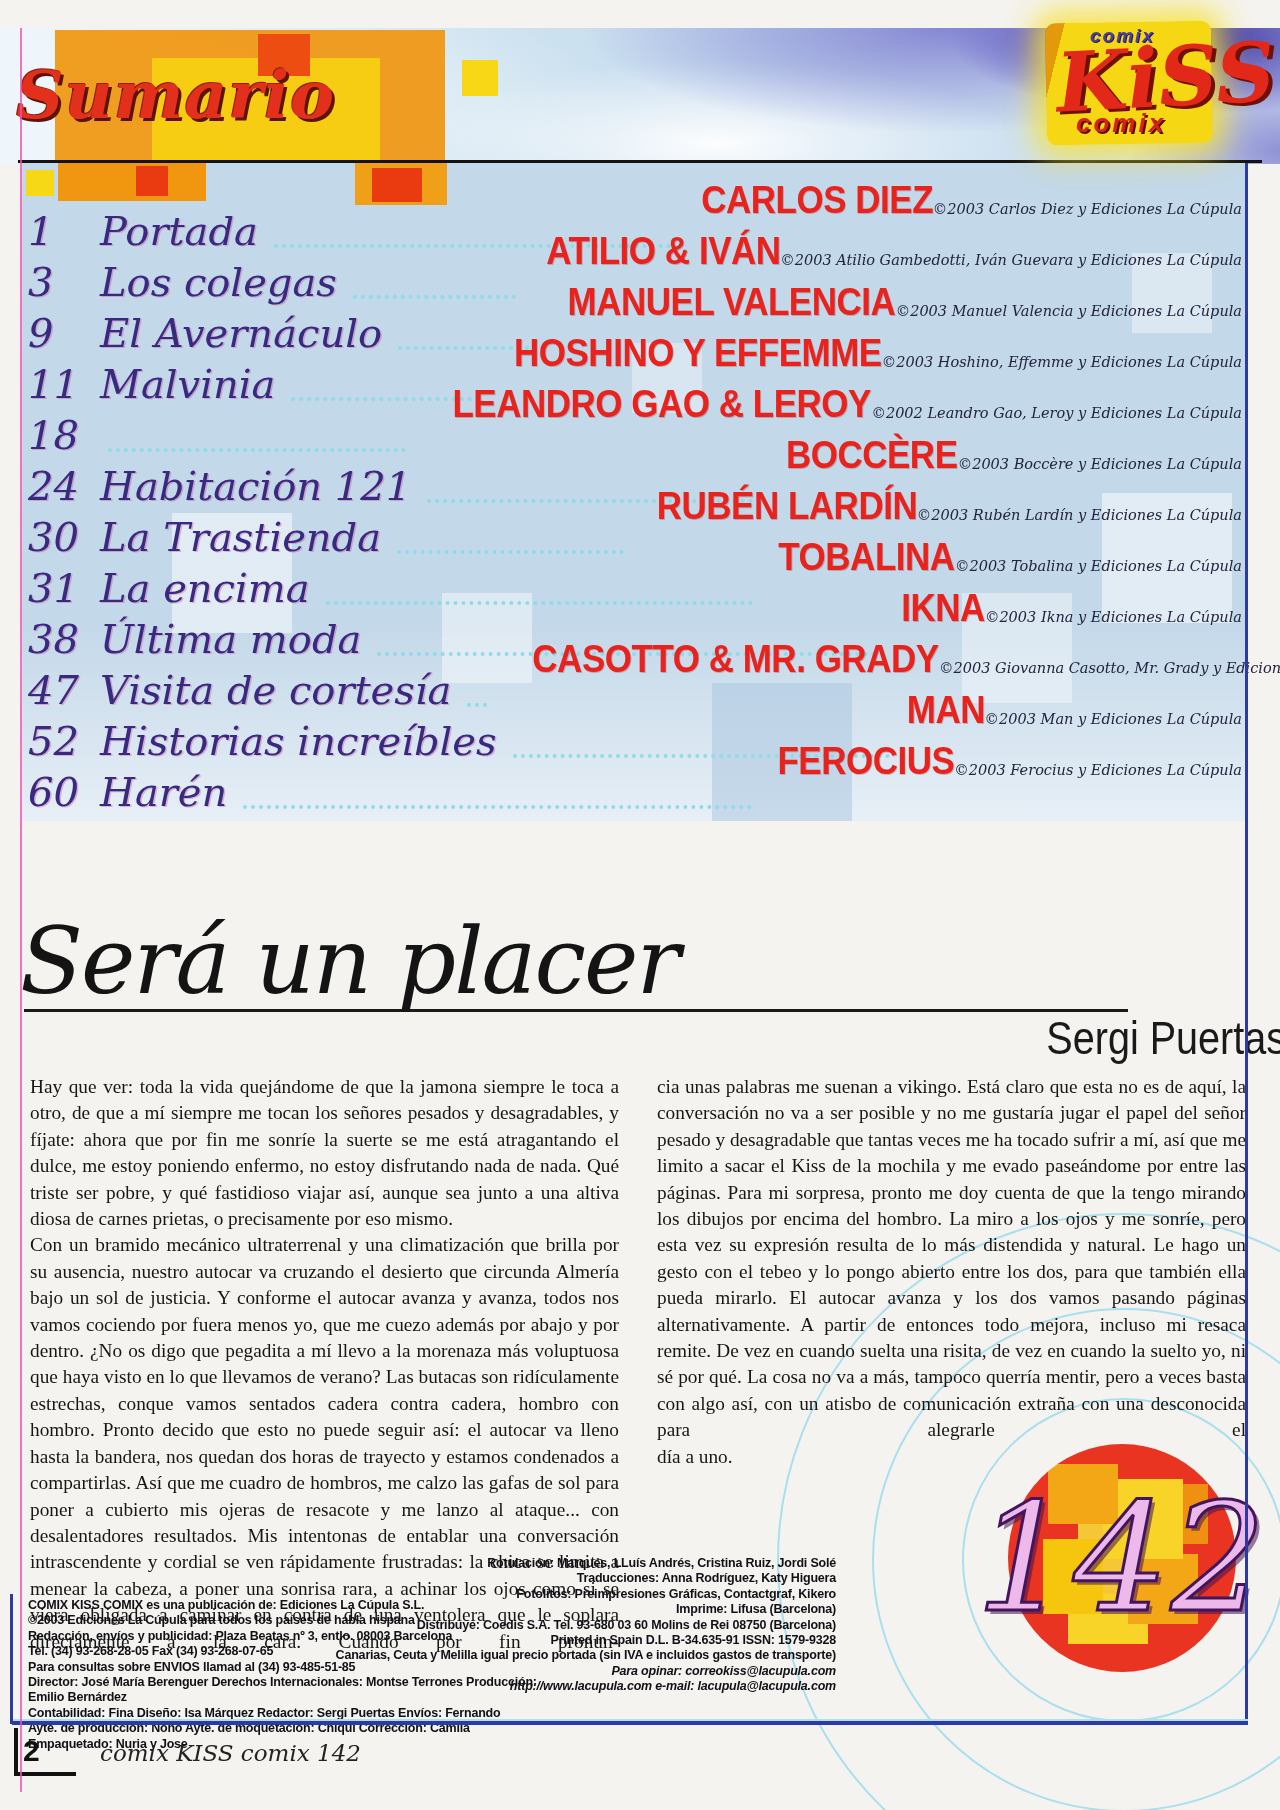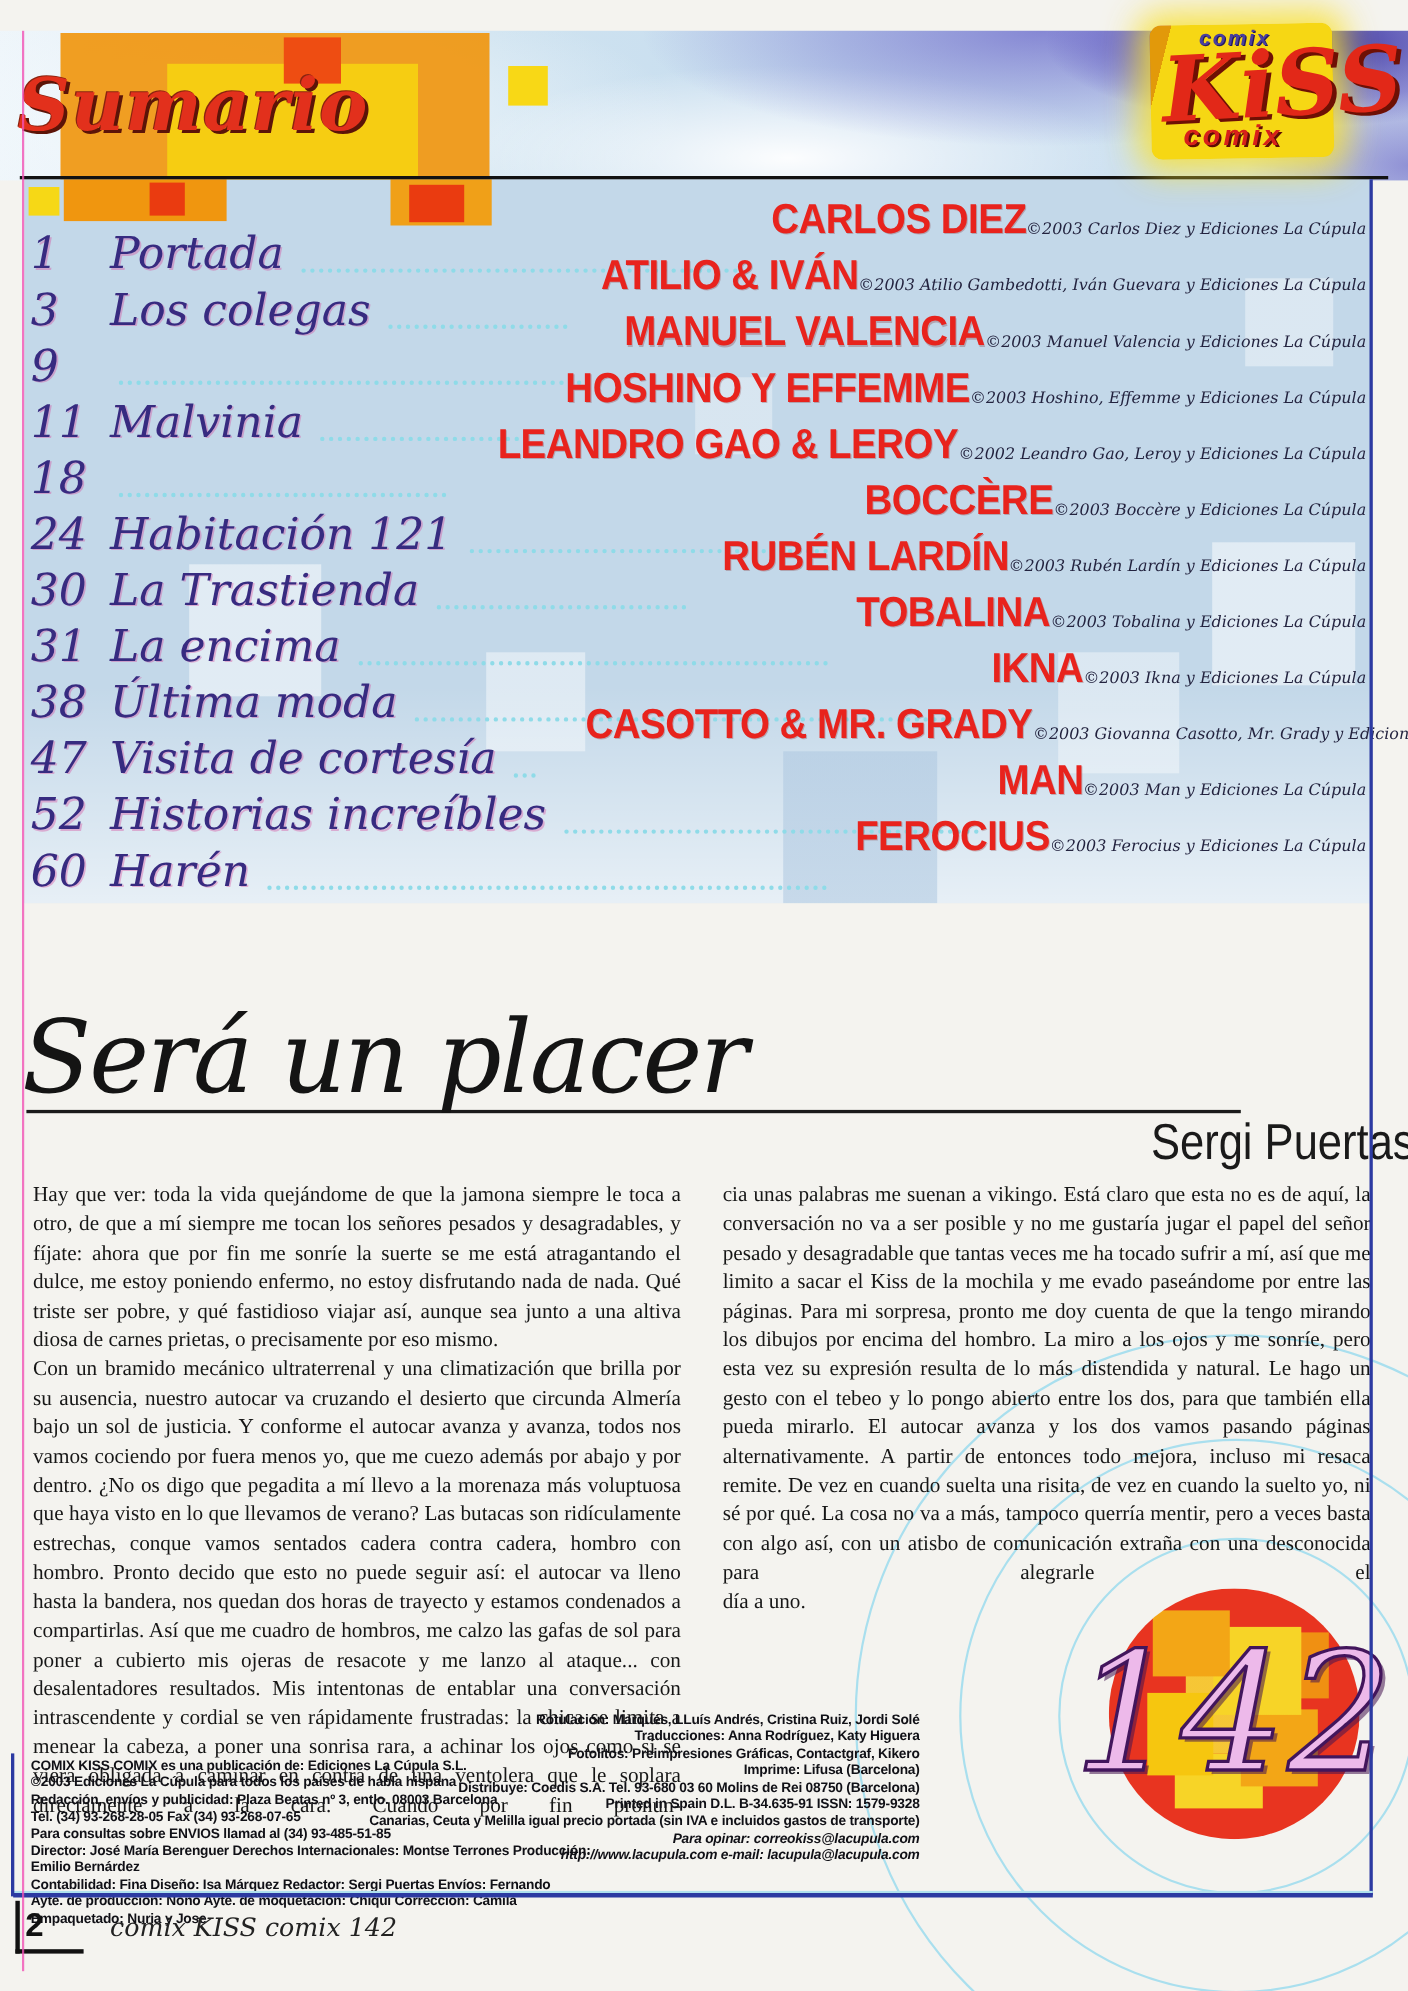--- a/index.html
+++ b/index.html
@@ -156,20 +156,21 @@
       <span class="toc-title">Los colegas</span>
       <span class="toc-leader"></span>
       <span class="toc-right">
         <span class="toc-author">ATILIO &amp; IVÁN</span>
         <span class="toc-copy">©2003 Atilio Gambedotti, Iván Guevara y Ediciones La Cúpula</span>
       </span>
     </div>
 
     <div class="toc-row">
       <span class="toc-num">9</span>
+      <span class="toc-title">El Avernáculo</span>
       <span class="toc-leader"></span>
       <span class="toc-right">
         <span class="toc-author">MANUEL VALENCIA</span>
         <span class="toc-copy">©2003 Manuel Valencia y Ediciones La Cúpula</span>
       </span>
     </div>
 
     <div class="toc-row">
       <span class="toc-num">11</span>
       <span class="toc-title">Malvinia</span>

